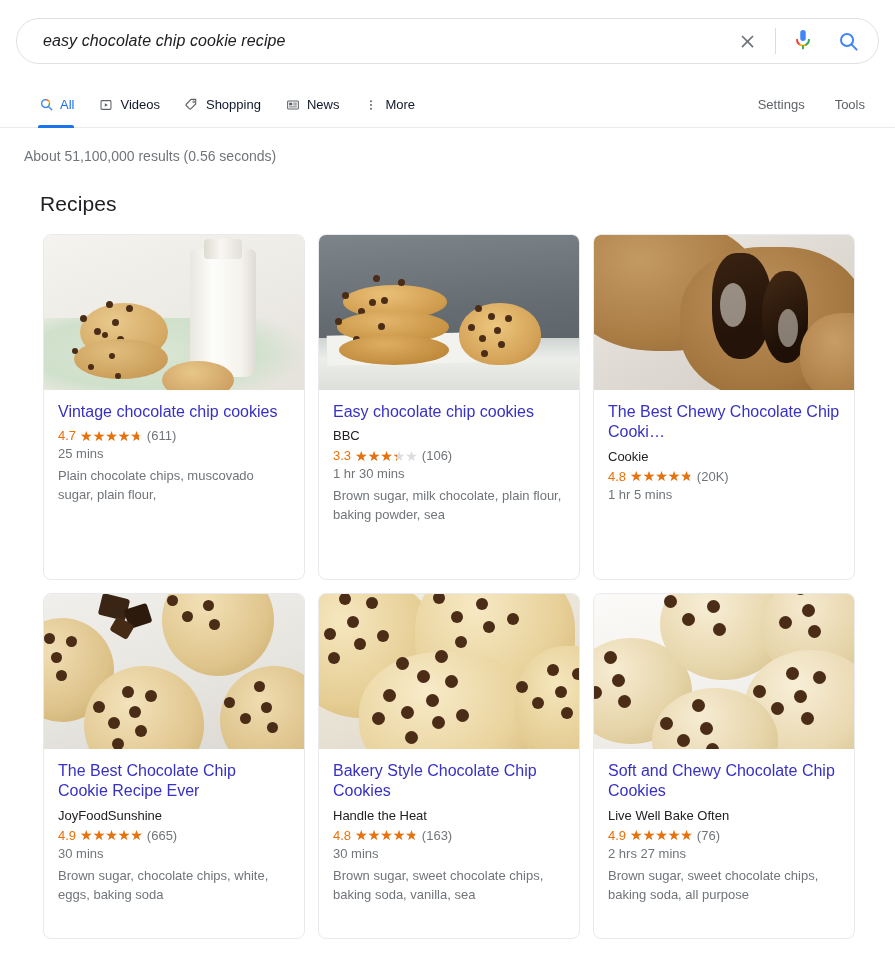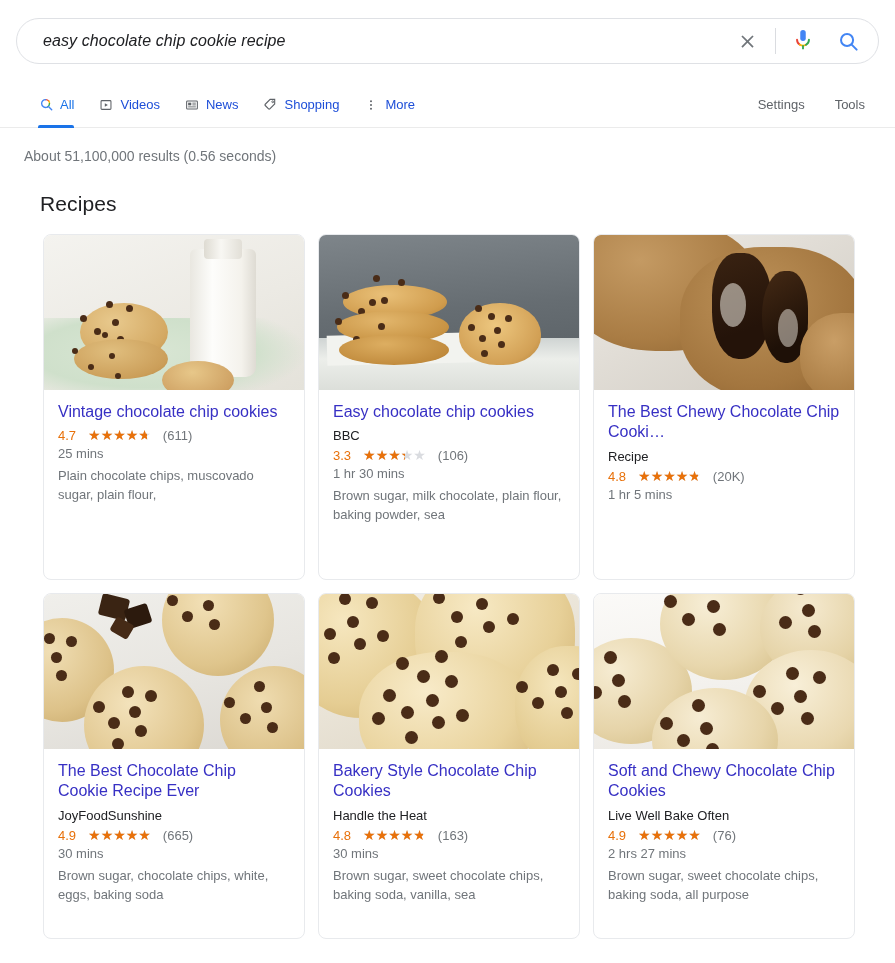--- a/index.html
+++ b/index.html
@@ -44,21 +44,21 @@
     padding: 0 16px;
     border-bottom: 1px solid #ebebeb;
     margin-top: 18px;
     height: 46px;
   }
   .tabs { display: flex; align-items: flex-end; gap: 0; flex: 1; height: 100%; }
   .tab {
     display: flex; align-items: center; gap: 6px;
     height: 100%;
     padding: 0 14px 0 10px;
-    font-size: 13px; color: #1d4ed8;
+    font-size: 13px; color: #0f172a;
     cursor: pointer; position: relative;
     white-space: nowrap;
   }
   .tab:first-child { padding-left: 22px; align-items: center; }
   .tab.active { color: #1a73e8; }
   .tab.active .tab-underline {
     position: absolute; left: 22px; right: 14px; bottom: -1px;
     height: 3px; background: #1a73e8; border-radius: 2px 2px 0 0;
   }
   .tab-icon { display: flex; align-items: center; justify-content: center; width: 16px; height: 16px; }
@@ -97,21 +97,21 @@
   .card-img { height: 155px; width: 100%; position: relative; overflow: hidden; }
   .card-body { padding: 12px 14px 0 14px; flex: 1; }
   .card-title {
     font-size: 16px; line-height: 1.28;
     color: #3730c4; font-weight: normal;
     margin-bottom: 6px;
     display: -webkit-box; -webkit-line-clamp: 2; -webkit-box-orient: vertical;
     overflow: hidden;
   }
   .card-source { font-size: 13px; color: #202124; margin-bottom: 5px; }
-  .rating-row { display: flex; gap: 12px; margin-bottom: 3px; font-size: 13px; }
+  .rating-row { display: flex; align-items: center; gap: 4px; margin-bottom: 3px; font-size: 13px; }
   .rating-num { color: #e8710a; }
   .stars { position: relative; display: inline-block; line-height: 1; height: 14px; }
   .stars-bg { color: #dadce0; font-size: 14px; letter-spacing: 0px; }
   .stars-fg {
     position: absolute; top: 0; left: 0;
     color: #e8710a; font-size: 14px; letter-spacing: 0px;
     overflow: hidden; white-space: nowrap;
   }
   .rating-count { color: #70757a; }
   .card-time { font-size: 13px; color: #70757a; margin-bottom: 6px; }
@@ -175,39 +175,39 @@
           <rect x="3.5" y="4.5" width="17" height="15" rx="1.6" stroke="#5f6368" stroke-width="1.8" fill="none"></rect>
           <path d="M10 9l5.2 3-5.2 3z" fill="#5f6368"></path>
         </svg>
       </span>
       <span>Videos</span>
     </div>
 
 
     <div class="tab">
       <span class="tab-icon">
+        <svg width="15" height="15" viewBox="0 0 24 24">
+          <path d="M3.6 11.6 11.4 3.8h7.3v7.3l-7.8 7.8a1.4 1.4 0 0 1-2 0l-5.3-5.3a1.4 1.4 0 0 1 0-2z" stroke="#5f6368" stroke-width="1.8" fill="none"></path>
+          <circle cx="15.6" cy="7.6" r="1.5" stroke="#5f6368" stroke-width="1.5" fill="none"></circle>
+        </svg>
+      </span>
+      <span>Shopping</span>
+    </div>
+
+    <div class="tab">
+      <span class="tab-icon">
         <svg width="14" height="14" viewBox="0 0 24 24">
           <rect x="2.8" y="5" width="18.4" height="14" rx="1.6" stroke="#5f6368" stroke-width="1.8" fill="none"></rect>
           <rect x="5.4" y="8" width="5.4" height="4.6" fill="#5f6368"></rect>
           <rect x="12.6" y="8" width="6" height="1.5" fill="#5f6368"></rect>
           <rect x="12.6" y="11.1" width="6" height="1.5" fill="#5f6368"></rect>
           <rect x="5.4" y="14.5" width="13.2" height="1.5" fill="#5f6368"></rect>
         </svg>
       </span>
       <span>News</span>
-    </div>
-
-    <div class="tab">
-      <span class="tab-icon">
-        <svg width="15" height="15" viewBox="0 0 24 24">
-          <path d="M3.6 11.6 11.4 3.8h7.3v7.3l-7.8 7.8a1.4 1.4 0 0 1-2 0l-5.3-5.3a1.4 1.4 0 0 1 0-2z" stroke="#5f6368" stroke-width="1.8" fill="none"></path>
-          <circle cx="15.6" cy="7.6" r="1.5" stroke="#5f6368" stroke-width="1.5" fill="none"></circle>
-        </svg>
-      </span>
-      <span>Shopping</span>
     </div>
 
     <div class="tab">
       <span class="tab-icon">
         <svg width="14" height="14" viewBox="0 0 24 24">
           <circle cx="12" cy="5.4" r="1.7" fill="#5f6368"></circle>
           <circle cx="12" cy="12" r="1.7" fill="#5f6368"></circle>
           <circle cx="12" cy="18.6" r="1.7" fill="#5f6368"></circle>
         </svg>
       </span>
@@ -315,21 +315,21 @@
           <div class="cookie" style="left:86px;top:12px;width:186px;height:152px;border-radius:44%;background:radial-gradient(ellipse at 40% 34%,#bd9259,#a3763f 62%,#855c2c)"></div>
           <div style="position:absolute;left:118px;top:18px;width:60px;height:106px;border-radius:40% 46% 50% 44%;background:linear-gradient(160deg,#3a2312,#241309 70%)"></div>
           <div style="position:absolute;left:168px;top:36px;width:46px;height:92px;border-radius:48% 40% 44% 50%;background:linear-gradient(150deg,#452a15,#1e1007 72%)"></div>
           <div style="position:absolute;left:126px;top:48px;width:26px;height:44px;border-radius:50%;background:#f0ece3;opacity:.55"></div>
           <div style="position:absolute;left:184px;top:74px;width:20px;height:38px;border-radius:50%;background:#efe9df;opacity:.5"></div>
           <div class="cookie" style="left:206px;top:78px;width:90px;height:88px;border-radius:46%;background:radial-gradient(ellipse at 38% 32%,#c99e66,#aa7d45 66%,#8a6130)"></div>
         </div>
       </div>
       <div class="card-body">
     <div class="card-title">The Best Chewy Chocolate Chip Cooki…</div>
-    <div class="card-source">Recipe</div>
+    <div class="card-source">Cookie</div>
     <div class="rating-row">
       <span class="rating-num">4.8</span>
       <span class="stars">
         <span class="stars-bg">★★★★★</span>
         <span class="stars-fg" style="width:96%">★★★★★</span>
       </span>
       <span class="rating-count">(20K)</span>
     </div>
     <div class="card-time">1 hr 5 mins</div>
   </div>

